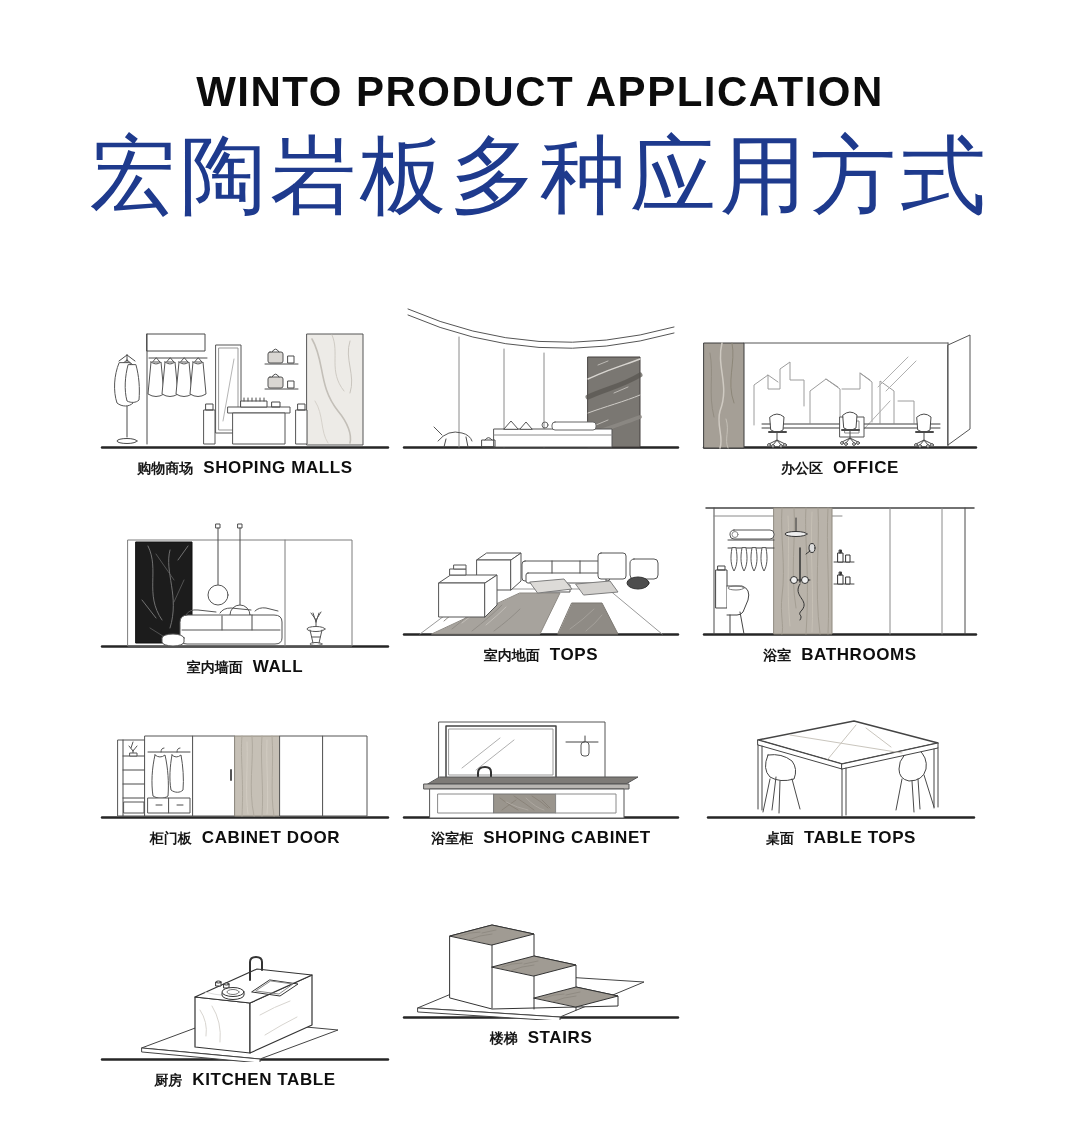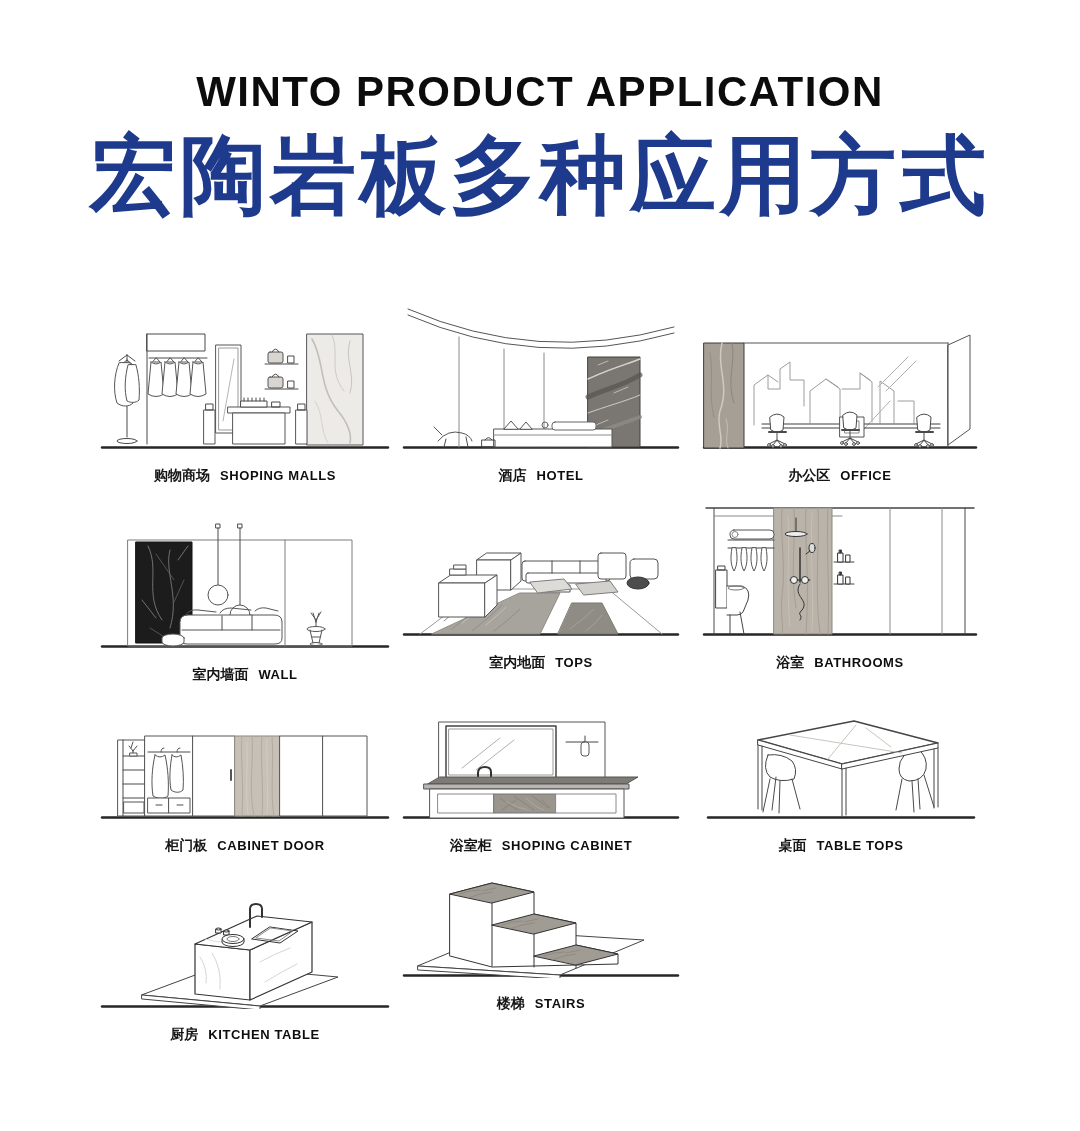--- a/index.html
+++ b/index.html
@@ -8,31 +8,31 @@
     width:1080px; height:1131px; position:relative; overflow:hidden;
     font-family:"Liberation Sans", sans-serif; color:#111;
   }
   .title-en {
     position:absolute; top:68px; left:0; width:1080px; text-align:center;
     font-size:42px; font-weight:700; letter-spacing:1.5px; color:#0c0c0c;
     font-family:"Liberation Sans", sans-serif;
   }
   .title-zh {
     position:absolute; top:118px; left:0; width:1080px; text-align:center;
-    font-size:86px; font-weight:700; letter-spacing:4px; color:#1e3a8d;
+    font-size:86px; font-weight:400; letter-spacing:4px; color:#1e3a8d;
     font-family:"Liberation Sans", sans-serif; white-space:nowrap;
   }
   .cell { position:absolute; }
   .cell svg { display:block; }
   .label {
     display:flex; justify-content:center; align-items:baseline; gap:10px;
-    margin-top:17px; white-space:nowrap;
+    margin-top:8px; white-space:nowrap;
   }
   .label .zh { font-size:14px; font-weight:600; color:#161616; }
-  .label .en { font-size:13px; font-weight:700; letter-spacing:0.6px; color:#0e0e0e; }
+  .label .en { font-size:17px; font-weight:700; letter-spacing:0.6px; color:#0e0e0e; }
 </style>
 </head>
 <body>
 
 <h1 class="title-en">WINTO PRODUCT APPLICATION</h1>
 <h2 class="title-zh">宏陶岩板多种应用方式</h2>
 
 <figure class="cell" style="left:100px;top:331px;width:290px">
   <svg width="290" height="119" viewBox="0 0 290 119">
     <g stroke="#4a4a4a" fill="none" stroke-width="1" stroke-linecap="round" stroke-linejoin="round">
@@ -133,24 +133,20 @@
       <g>
         <path d="M36,140 q10,-12 24,-8 q8,2 10,8" stroke="#555"></path>
         <path d="M40,134 l-8,-8" stroke="#555"></path>
         <line x1="44" y1="138" x2="42" y2="146"></line>
         <line x1="64" y1="136" x2="66" y2="146"></line>
         <rect x="80" y="139" width="13" height="7"></rect>
         <path d="M83,139 q3.5,-5 7,0"></path>
       </g>
     </g>
   </svg>
-  <figcaption class="label">
-    <span class="zh">酒店</span>
-    <span class="en">HOTEL</span>
-  </figcaption>
 </figure>
 
 <figure class="cell" style="left:702px;top:333px;width:276px">
   <svg width="276" height="117" viewBox="0 0 276 117">
     <g stroke="#4a4a4a" fill="none" stroke-width="1" stroke-linecap="round" stroke-linejoin="round">
       <line x1="2" y1="114.5" x2="274" y2="114.5" stroke="#262626" stroke-width="2.4"></line>
       <g stroke="#9c9c9c">
         <path d="M52,92 V52 l14,-10 v14 h12 v-20 l10,-7 v18 h14 v26 M108,90 V58 l16,-12 14,10 v34 M140,56 h18 v-16 l12,9 v40 M178,90 V48 l14,10 v32 M196,68 h16 v22"></path>
         <path d="M66,42 l10,7 M124,46 l12,8 M158,40 l10,7"></path>
       </g>
@@ -458,21 +454,21 @@
         <path d="M52,50 V114 M56,51 V115 M136,74 V121 M140,73 V120 M232,53 V112 M228,54 V113" stroke="#444"></path>
       </g>
     </g>
   </svg>
   <figcaption class="label">
     <span class="zh">桌面</span>
     <span class="en">TABLE TOPS</span>
   </figcaption>
 </figure>
 
-<figure class="cell" style="left:100px;top:867px;width:290px">
+<figure class="cell" style="left:100px;top:920px;width:290px">
   <svg width="290" height="142" viewBox="0 0 290 142">
     <g stroke="#4a4a4a" fill="none" stroke-width="1" stroke-linecap="round" stroke-linejoin="round">
       <line x1="2" y1="139.5" x2="288" y2="139.5" stroke="#262626" stroke-width="2.4"></line>
       <g>
         <polygon points="42,128 160,139 238,110 120,99" fill="#fff" stroke="#444"></polygon>
         <polygon points="42,128 160,139 160,143 42,132" fill="#fff" stroke="#444"></polygon>
       </g>
       <g>
         <polygon points="95,77 150,83 150,133 95,127" fill="#fff" stroke="#333" stroke-width="1.2"></polygon>
         <polygon points="150,83 212,55 212,105 150,133" fill="#fff" stroke="#333" stroke-width="1.2"></polygon>
@@ -498,21 +494,21 @@
         <ellipse cx="133" cy="72" rx="6" ry="2.5" stroke="#777"></ellipse>
       </g>
     </g>
   </svg>
   <figcaption class="label">
     <span class="zh">厨房</span>
     <span class="en">KITCHEN TABLE</span>
   </figcaption>
 </figure>
 
-<figure class="cell" style="left:402px;top:836px;width:278px">
+<figure class="cell" style="left:402px;top:878px;width:278px">
   <svg width="278" height="142" viewBox="0 0 278 142">
     <g stroke="#4a4a4a" fill="none" stroke-width="1" stroke-linecap="round" stroke-linejoin="round">
       <line x1="2" y1="139.5" x2="276" y2="139.5" stroke="#262626" stroke-width="2.4"></line>
       <g>
         <polygon points="16,130 158,139 242,104 100,95" fill="#fff" stroke="#444"></polygon>
         <polygon points="16,130 158,139 158,143 16,134" fill="#fff" stroke="#444"></polygon>
       </g>
       <g>
         <polygon points="48,58 90,47 132,56 132,78 174,87 174,109 216,118 216,128 90,131 48,120" fill="#fff" stroke="#333"></polygon>
         <polygon points="48,58 90,47 132,56 90,67" fill="#a09b93" stroke="#333"></polygon>

